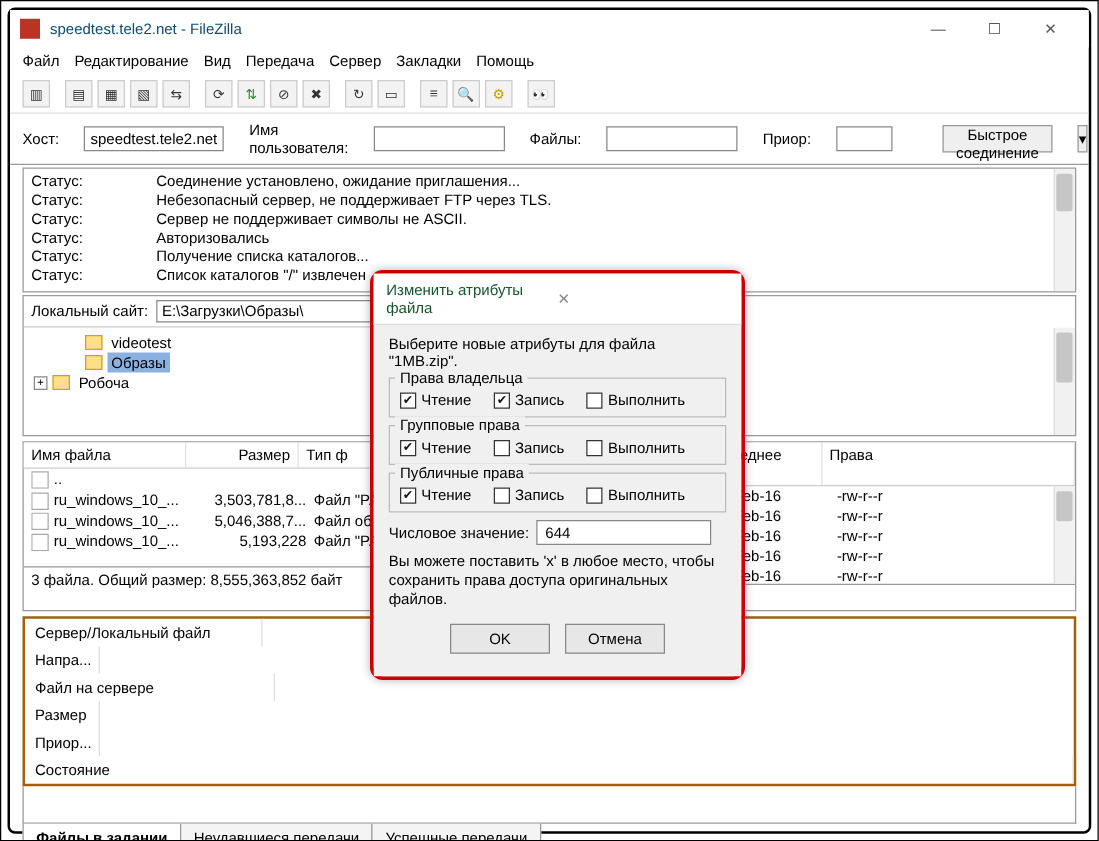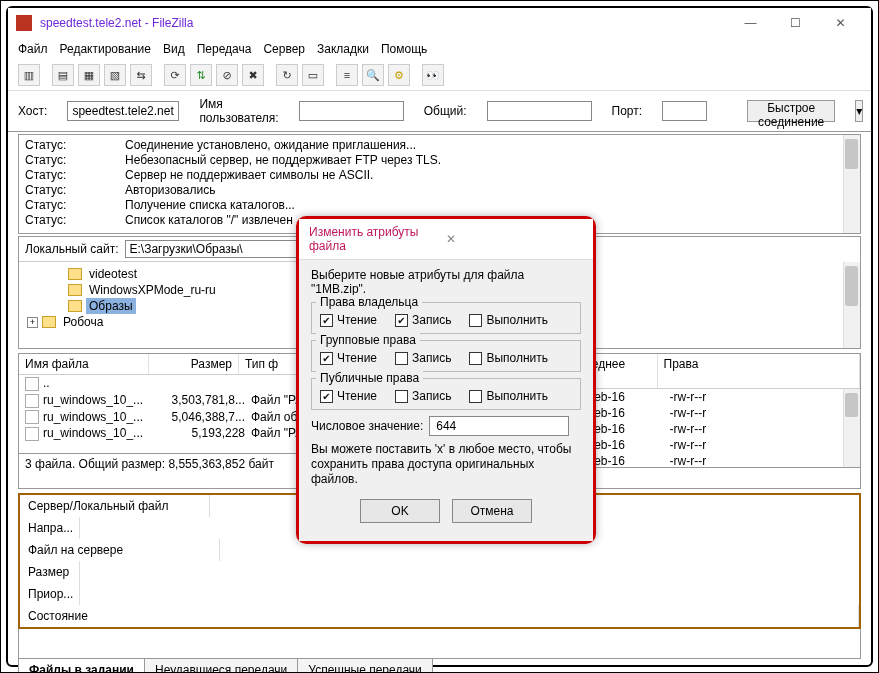--- a/index.html
+++ b/index.html
@@ -1,20 +1,20 @@
 <!DOCTYPE html>
 <html><head>
 <meta charset="utf-8">
 <style>
 * { box-sizing: border-box; margin: 0; padding: 0; font-family: "Segoe UI", Tahoma, sans-serif; font-size: 12px; }
 body { background: #fff; width: 879px; height: 673px; position: relative; overflow: hidden; border: 1px solid #000;}
 .outer { border: 2px solid #000; border-radius: 6px; width: 867px; height: 661px; margin: 5px; background:#fff; position:relative; }
 .titlebar { height: 30px; display:flex; align-items:center; padding: 0 8px; background:#fff; }
 .titlebar .app-icon { width:16px; height:16px; background:#b32; margin-right:8px;}
-.titlebar .title { color:#6d28d9; flex:1; }
+.titlebar .title { color:#0c4a6e; flex:1; }
 .titlebar .winbtn { width:45px; height:28px; display:flex; align-items:center; justify-content:center; color:#555;}
 .menubar { padding: 4px 10px; display:flex; gap:12px; color:#000;}
 .toolbar { padding: 4px 10px; display:flex; gap:4px; align-items:center; border-bottom:1px solid #ddd;}
 .tool { width:22px; height:22px; border:1px solid #ccc; background:#f3f3f3; display:flex; align-items:center; justify-content:center; font-size:11px; color:#333;}
 .tsep { width:4px;}
 .quickconnect { display:flex; align-items:center; gap:20px; padding:6px 10px; border-bottom:1px solid #999;}
 .quickconnect label { }
 .quickconnect input { border:1px solid #888; height:20px; padding:0 4px; }
 .qc-btn { border:1px solid #999; background:#efefef; height:22px; padding:0 10px;}
 .qc-drop { width:18px; border:1px solid #999; background:#efefef; height:22px; display:flex; align-items:center; justify-content:center;}
@@ -41,21 +41,21 @@
 .queuehdr div { padding:4px 8px; border-right:1px solid #ddd;}
 .queuebody { border-left:1px solid #999; border-right:1px solid #999; border-bottom:1px solid #999; margin:0 10px; height:30px;}
 .tabs { display:flex; margin:0 10px;}
 .tabs .tab { border:1px solid #999; border-top:none; padding:4px 10px; margin-right:-1px; background:#f4f4f4;}
 .tabs .tab.active { background:#fff; font-weight:bold;}
 .statusbar { margin:6px 10px 0; border-top:1px solid #ccc; padding:4px 6px; display:flex; align-items:center; justify-content:flex-end; gap:10px;}
 .statusbar .led { width:10px; height:10px; border-radius:50%; display:inline-block;}
 .dialog-wrap { position:absolute; left:288px; top:208px; width:300px; border:3px solid #c00; border-radius:10px; box-shadow:0 0 8px rgba(0,0,0,.3);}
 .dialog { background:#f0f0f0; }
 .dlg-title { display:flex; align-items:center; padding:6px 10px; background:#fff; border-bottom:1px solid #ddd;}
-.dlg-title span { flex:1; color:#be185d;}
+.dlg-title span { flex:1; color:#14532d;}
 .dlg-title .x { color:#888; padding:0 6px;}
 .dlg-body { padding:8px 12px;}
 .group { border:1px solid #bbb; margin:6px 0; padding:8px 8px 6px; position:relative;}
 .group .gtitle { position:absolute; top:-8px; left:4px; background:#f0f0f0; padding:0 4px;}
 .checks { display:flex; gap:18px; margin-top:2px;}
 .chk { display:flex; align-items:center; gap:4px;}
 .chk .box { width:13px; height:13px; border:1px solid #333; display:flex; align-items:center; justify-content:center; background:#fff; font-size:10px; color:#111;}
 .numrow { display:flex; align-items:center; gap:6px; margin-top:4px;}
 .numrow input { border:1px solid #888; height:20px; padding:0 6px; width:140px;}
 .note { margin-top:6px; line-height:15px;}
@@ -109,23 +109,23 @@
     <div class="tool" style="color:#c9a000">⚙</div>
     <div class="tsep"></div>
     <div class="tool">👀</div>
   </div>
 
   <div class="quickconnect">
     <label>Хост:</label>
     <input style="width: 112px;" value="speedtest.tele2.net">
     <label>Имя пользователя:</label>
     <input style="width: 105px;" value="">
-    <label>Общий:</label>
+    <label>Файлы:</label>
     <input type="password" style="width: 105px;" value="">
-    <label>Порт:</label>
+    <label>Приор:</label>
     <input style="width: 45px;" value="">
     <div style="flex:1"></div>
     <button class="qc-btn">Быстрое соединение</button>
     <div class="qc-drop">▾</div>
   </div>
 
   <div class="logpane hide-right">
     <div id="logrows">
         <div class="row">
           <span class="lbl">Статус:</span>
@@ -163,25 +163,20 @@
         <span>Локальный сайт:</span>
         <input value="E:\Загрузки\Образы\" style="">
         <span>▾</span>
       </div>
       <div class="tree hide-right">
         <div id="treerows">
             <div class="node indent1">
               <span style="width:11px;display:inline-block"></span>
               <span class="fold"></span>
               <span style="padding:0 3px;">videotest</span>
-            </div>
-            <div class="node indent1">
-              <span style="width:11px;display:inline-block"></span>
-              <span class="fold"></span>
-              <span style="padding:0 3px;">WindowsXPMode_ru-ru</span>
             </div>
             <div class="node indent1">
               <span style="width:11px;display:inline-block"></span>
               <span class="fold"></span>
               <span style="padding:0 3px;background:#8bb1e0;">Образы</span>
             </div>
             <div class="node ">
               <span class="exp">+</span>
               <span class="fold"></span>
               <span style="padding:0 3px;">Робоча</span>

